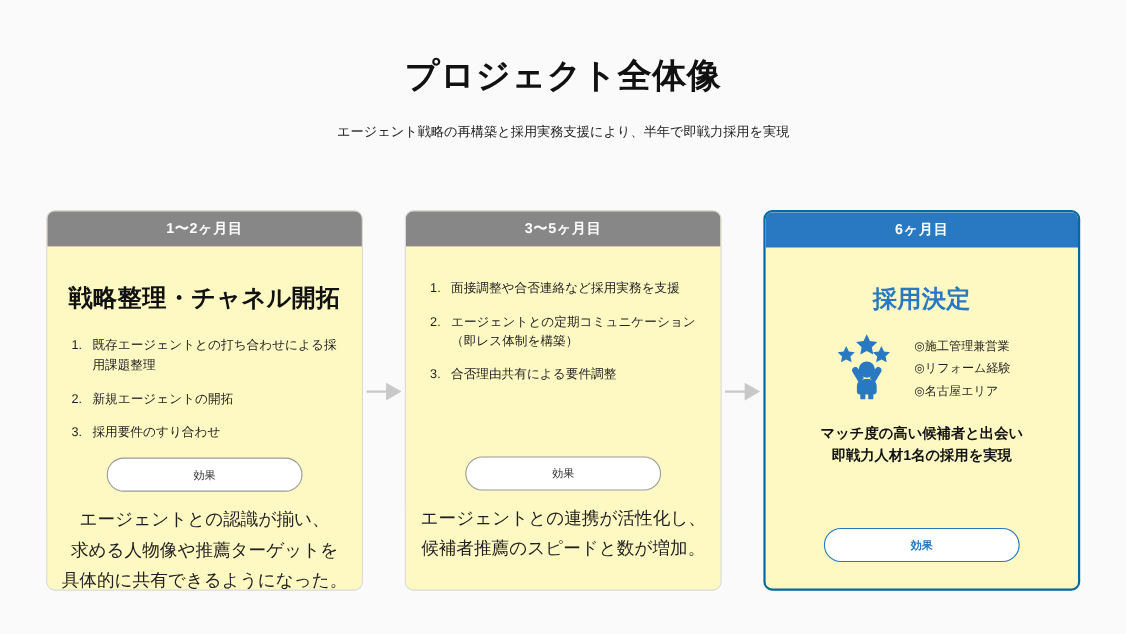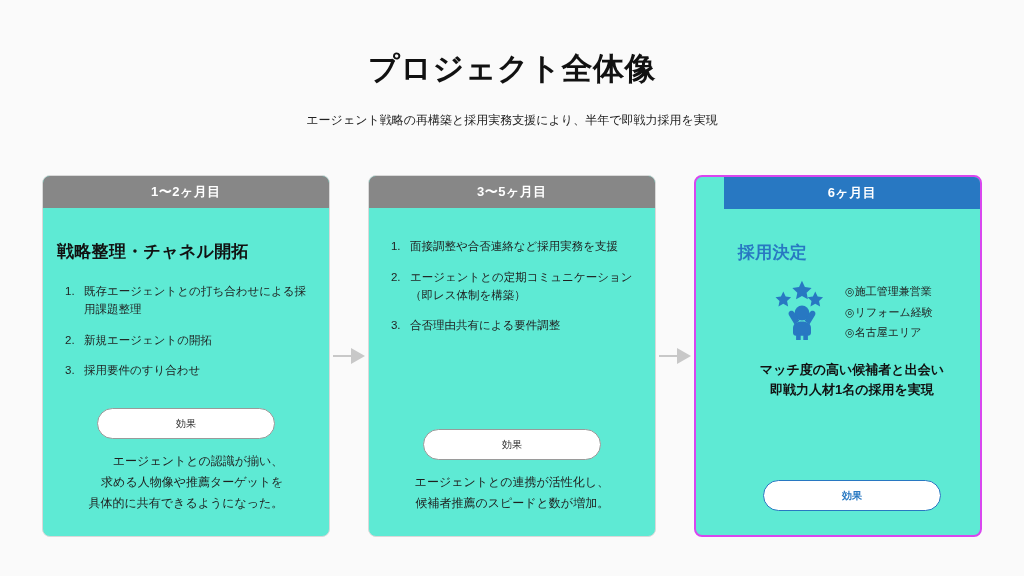--- a/index.html
+++ b/index.html
@@ -49,31 +49,31 @@
     position: absolute;
     top: 175px;
     left: 42px;
     width: 940px;
     height: 362px;
     display: flex;
     align-items: stretch;
   }
   .card {
     width: 290px;
-    background: #5eead4;
+    background: #fef9c3;
     border: 1px solid #d9d9d9;
     border-radius: 8px;
     box-sizing: border-box;
     display: flex;
     flex-direction: column;
     overflow: hidden;
+    margin-top: 16px;
   }
   .card.highlight {
-    border: 2px solid #d946ef;
-    padding-left: 28px;
+    border: 2px solid #0369a1;
   }
   .card-header {
     height: 32px;
     line-height: 32px;
     text-align: center;
     background: #878787;
     color: #ffffff;
     font-size: 13px;
     font-weight: 700;
     letter-spacing: 0.5px;
@@ -82,22 +82,22 @@
     background: #2878c2;
   }
   .card-body {
     flex: 1;
     padding: 16px 14px 12px 14px;
     box-sizing: border-box;
     display: flex;
     flex-direction: column;
   }
   .card-title {
-    text-align: left;
-    font-size: 17px;
+    text-align: center;
+    font-size: 22px;
     font-weight: 700;
     color: #111111;
     margin-top: 16px;
     margin-bottom: 6px;
     letter-spacing: 0.3px;
   }
   .card.highlight .card-title {
     color: #2878c2;
   }
 
@@ -155,22 +155,22 @@
     font-weight: 500;
     color: #2b2b2b;
     margin-bottom: 12px;
   }
   .card.highlight .effect-pill {
     border: 1.5px solid #2878c2;
     color: #2878c2;
     font-weight: 700;
   }
   .effect-note {
-    text-align: right;
-    font-size: 12px;
+    text-align: center;
+    font-size: 16px;
     line-height: 1.75;
     color: #1f1f1f;
     padding-bottom: 10px;
   }
   .effect-note div { white-space: nowrap; }
 
   
   .persona {
     display: flex;
     align-items: center;

